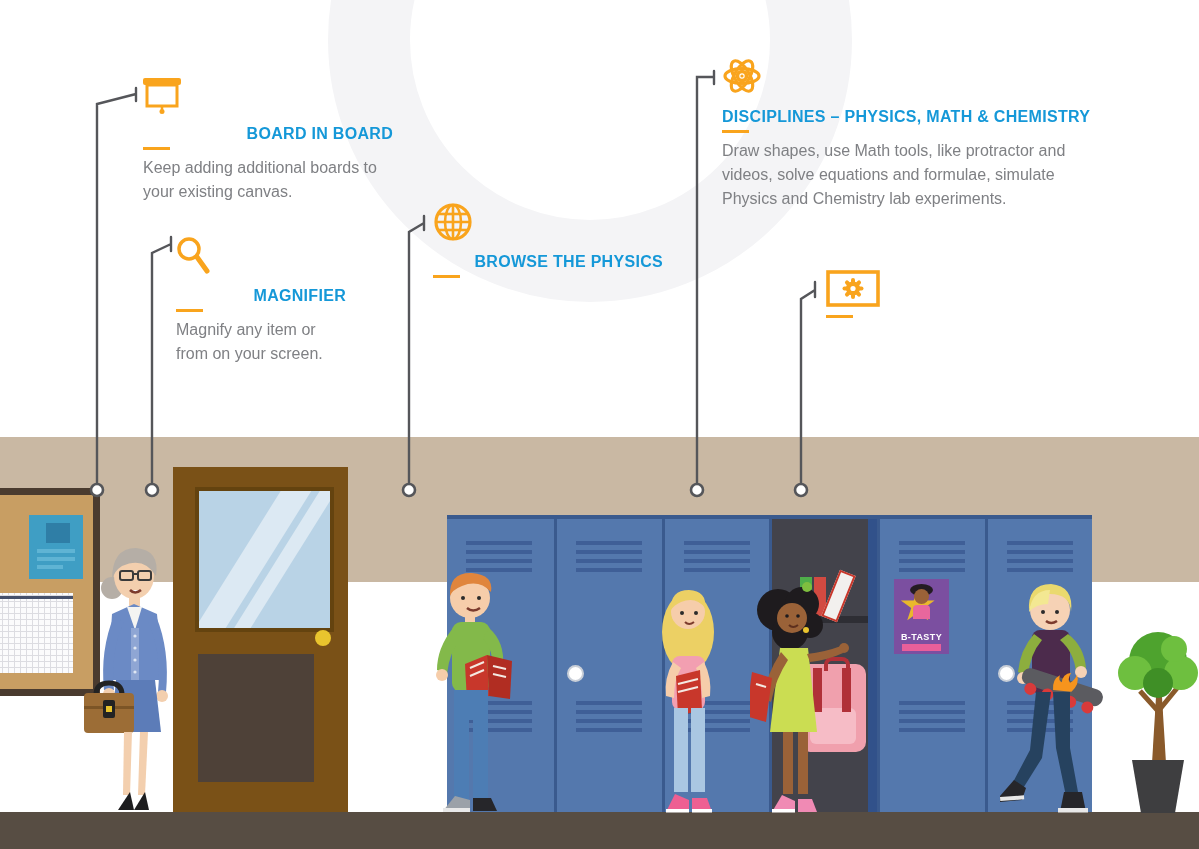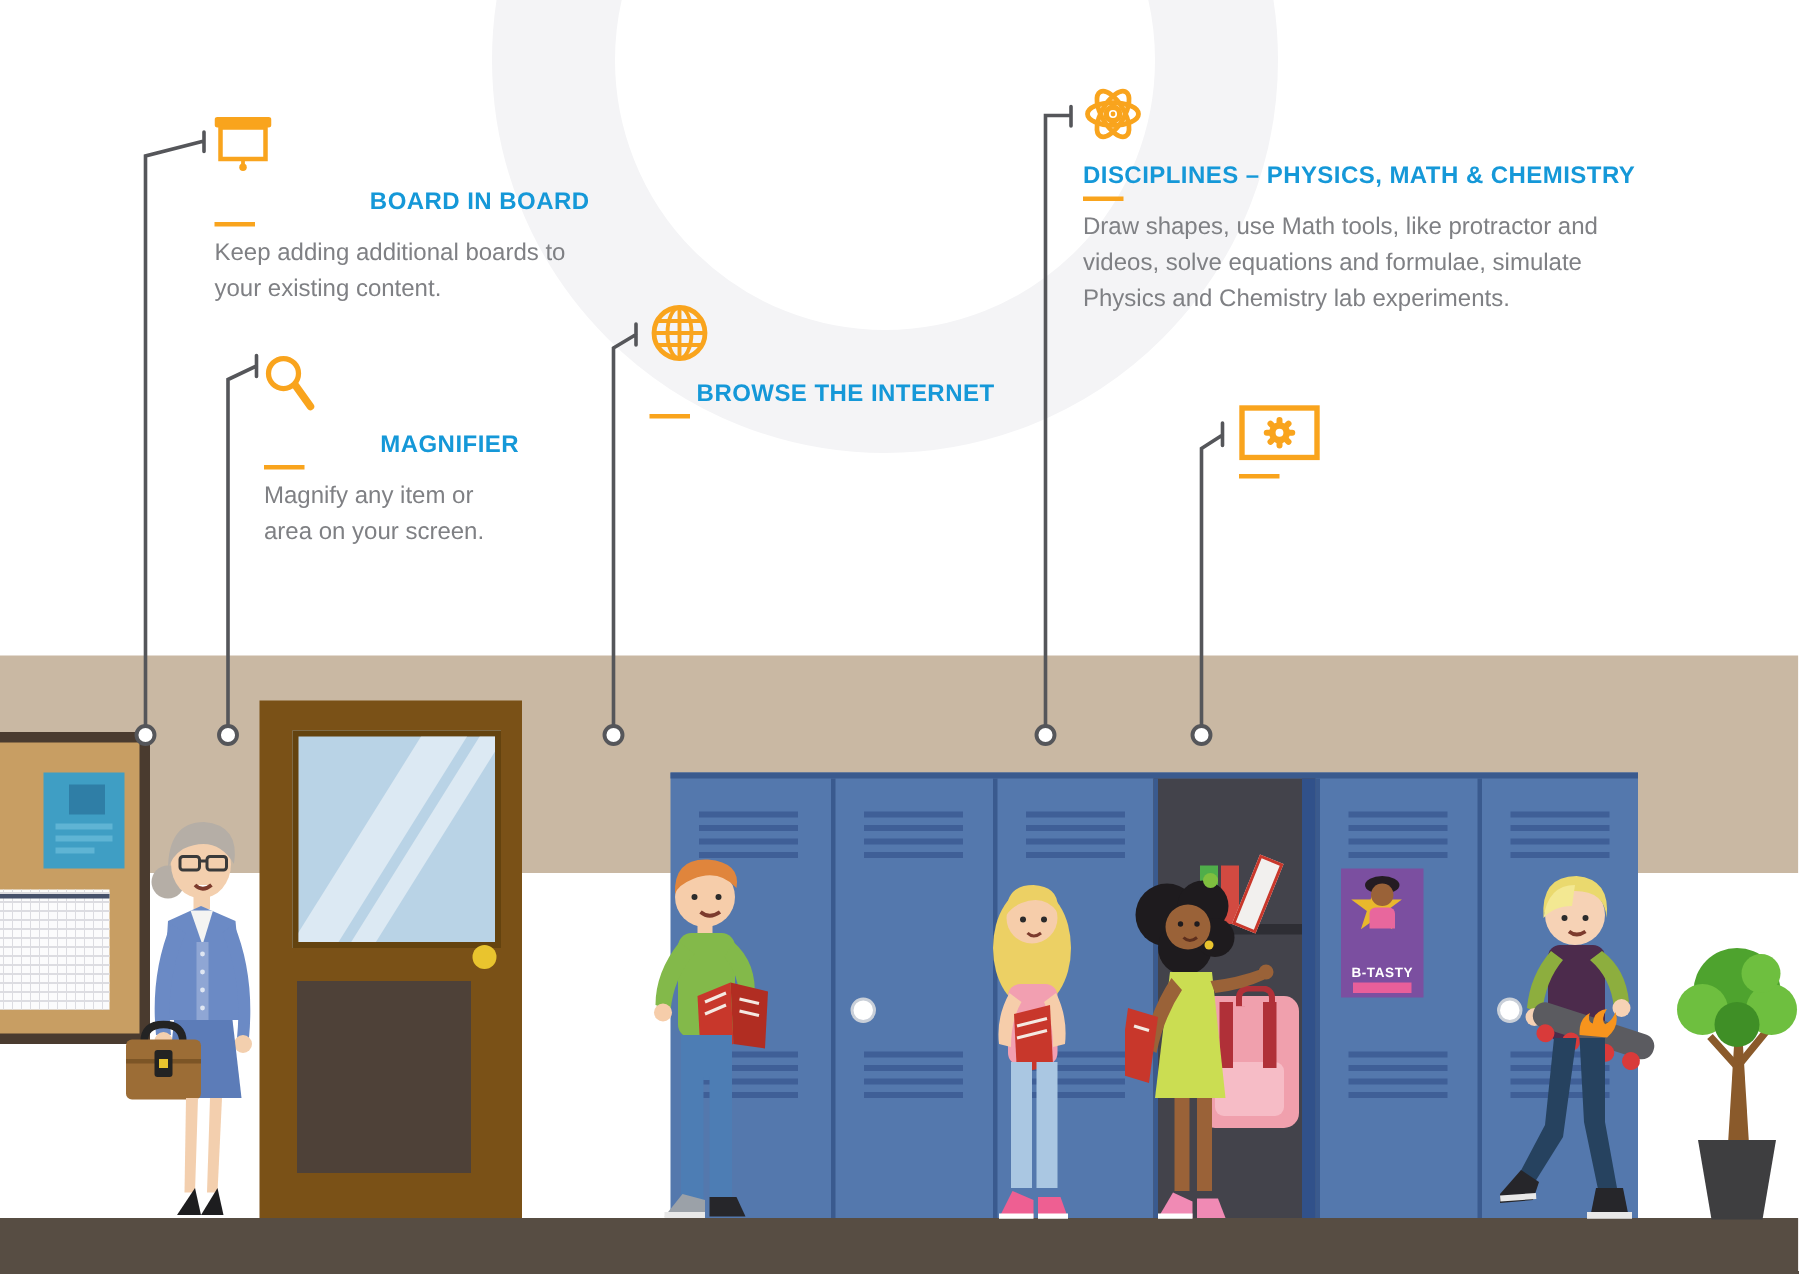--- a/index.html
+++ b/index.html
@@ -53,21 +53,21 @@
   .locker-open .shelf{position:absolute;left:6px;top:97px;width:93px;height:7px;background:#2e2e34;}
   .locker-open .bk{position:absolute;top:58px;width:12px;height:39px;}
   .locker-open .tilt{position:absolute;left:58px;top:52px;width:13px;height:46px;background:#f2f0ee;
                      border:2px solid #c8372b;transform:rotate(22deg);}
   .locker-open .bag{position:absolute;left:28px;top:145px;width:66px;height:88px;background:#f0a0ad;border-radius:10px;}
   .locker-open .bag i{position:absolute;left:10px;top:44px;width:46px;height:36px;background:#f6bcc6;border-radius:6px;}
   .locker-open .bag b{position:absolute;top:4px;width:9px;height:44px;background:#b03038;}
   .locker-open .bag b.s1{left:13px}.locker-open .bag b.s2{left:42px}
   .locker-open .bag u{position:absolute;left:24px;top:-7px;width:18px;height:10px;border:4px solid #b03038;
                       border-bottom:none;border-radius:8px 8px 0 0;}
-  .poster{position:absolute;left:14px;top:60px;width:55px;height:86px;background:#7b4fa0;overflow:hidden;text-align:center;}
+  .poster{position:absolute;left:14px;top:60px;width:55px;height:75px;background:#7b4fa0;overflow:hidden;text-align:center;}
   .poster .star{position:absolute;left:4px;top:-2px;font-size:44px;color:#e9b82c;line-height:56px;}
   .poster .girlface{position:absolute;left:20px;top:10px;width:15px;height:15px;border-radius:50%;background:#9a6238;}
   .poster .girlhair{position:absolute;left:16px;top:5px;width:23px;height:12px;border-radius:50%;background:#241c22;}
   .poster .girltop{position:absolute;left:19px;top:26px;width:17px;height:14px;background:#e8679d;border-radius:4px 4px 0 0;}
   .poster .ptext{position:absolute;left:0;bottom:12px;width:100%;font-size:9px;font-weight:bold;color:#fff;letter-spacing:.4px;}
   .poster .pbar{position:absolute;left:8px;bottom:3px;width:39px;height:7px;background:#e85f9a;}
   .person,.plant{position:absolute;z-index:5;}
 </style>
 </head>
 <body>
@@ -353,43 +353,43 @@
 
   <div class="callout" style="left:143px;top:76px;width:250px">
     <svg width="38" height="38" viewBox="0 0 38 38">
       <rect x="0" y="2" width="38" height="7" rx="2" fill="#f9a41d"></rect>
       <rect x="4" y="9" width="30" height="21" fill="none" stroke="#f9a41d" stroke-width="3"></rect>
       <line x1="19" y1="30" x2="19" y2="34" stroke="#f9a41d" stroke-width="2.5"></line>
       <circle cx="19" cy="35.5" r="2.5" fill="#f9a41d"></circle>
     </svg>
     <h3>BOARD IN BOARD</h3>
     <div class="rule"></div>
-    <p>Keep adding additional boards to your existing content.</p>
+    <p>Keep adding additional boards to your existing canvas.</p>
   </div>
 
   <div class="callout" style="left:176px;top:236px;width:170px">
     <svg width="34" height="40" viewBox="0 0 34 40">
       <circle cx="13" cy="13" r="10" fill="none" stroke="#f9a41d" stroke-width="3.5"></circle>
       <line x1="21" y1="21" x2="31" y2="35" stroke="#f9a41d" stroke-width="5" stroke-linecap="round"></line>
     </svg>
     <h3>MAGNIFIER</h3>
     <div class="rule"></div>
-    <p>Magnify any item or area on your screen.</p>
+    <p>Magnify any item or from on your screen.</p>
   </div>
 
   <div class="callout" style="left:433px;top:202px;width:230px">
     <svg width="40" height="40" viewBox="0 0 40 40">
       <circle cx="20" cy="20" r="17" fill="none" stroke="#f9a41d" stroke-width="3.2"></circle>
       <ellipse cx="20" cy="20" rx="8" ry="17" fill="none" stroke="#f9a41d" stroke-width="2.6"></ellipse>
       <line x1="20" y1="3" x2="20" y2="37" stroke="#f9a41d" stroke-width="2.6"></line>
       <line x1="5" y1="12" x2="35" y2="12" stroke="#f9a41d" stroke-width="2.6"></line>
       <line x1="3" y1="20" x2="37" y2="20" stroke="#f9a41d" stroke-width="2.6"></line>
       <line x1="5" y1="28" x2="35" y2="28" stroke="#f9a41d" stroke-width="2.6"></line>
     </svg>
-    <h3>BROWSE THE INTERNET</h3>
+    <h3>BROWSE THE PHYSICS</h3>
     <div class="rule"></div>
   </div>
 
   <div class="callout" style="left:722px;top:55px;width:365px">
     <svg width="40" height="42" viewBox="0 0 40 42">
       <g fill="none" stroke="#f9a41d" stroke-width="3.2">
         <ellipse cx="20" cy="21" rx="17" ry="7.5"></ellipse>
         <ellipse cx="20" cy="21" rx="17" ry="7.5" transform="rotate(60 20 21)"></ellipse>
         <ellipse cx="20" cy="21" rx="17" ry="7.5" transform="rotate(120 20 21)"></ellipse>
         <circle cx="20" cy="21" r="4.5" stroke-width="3.6"></circle>

